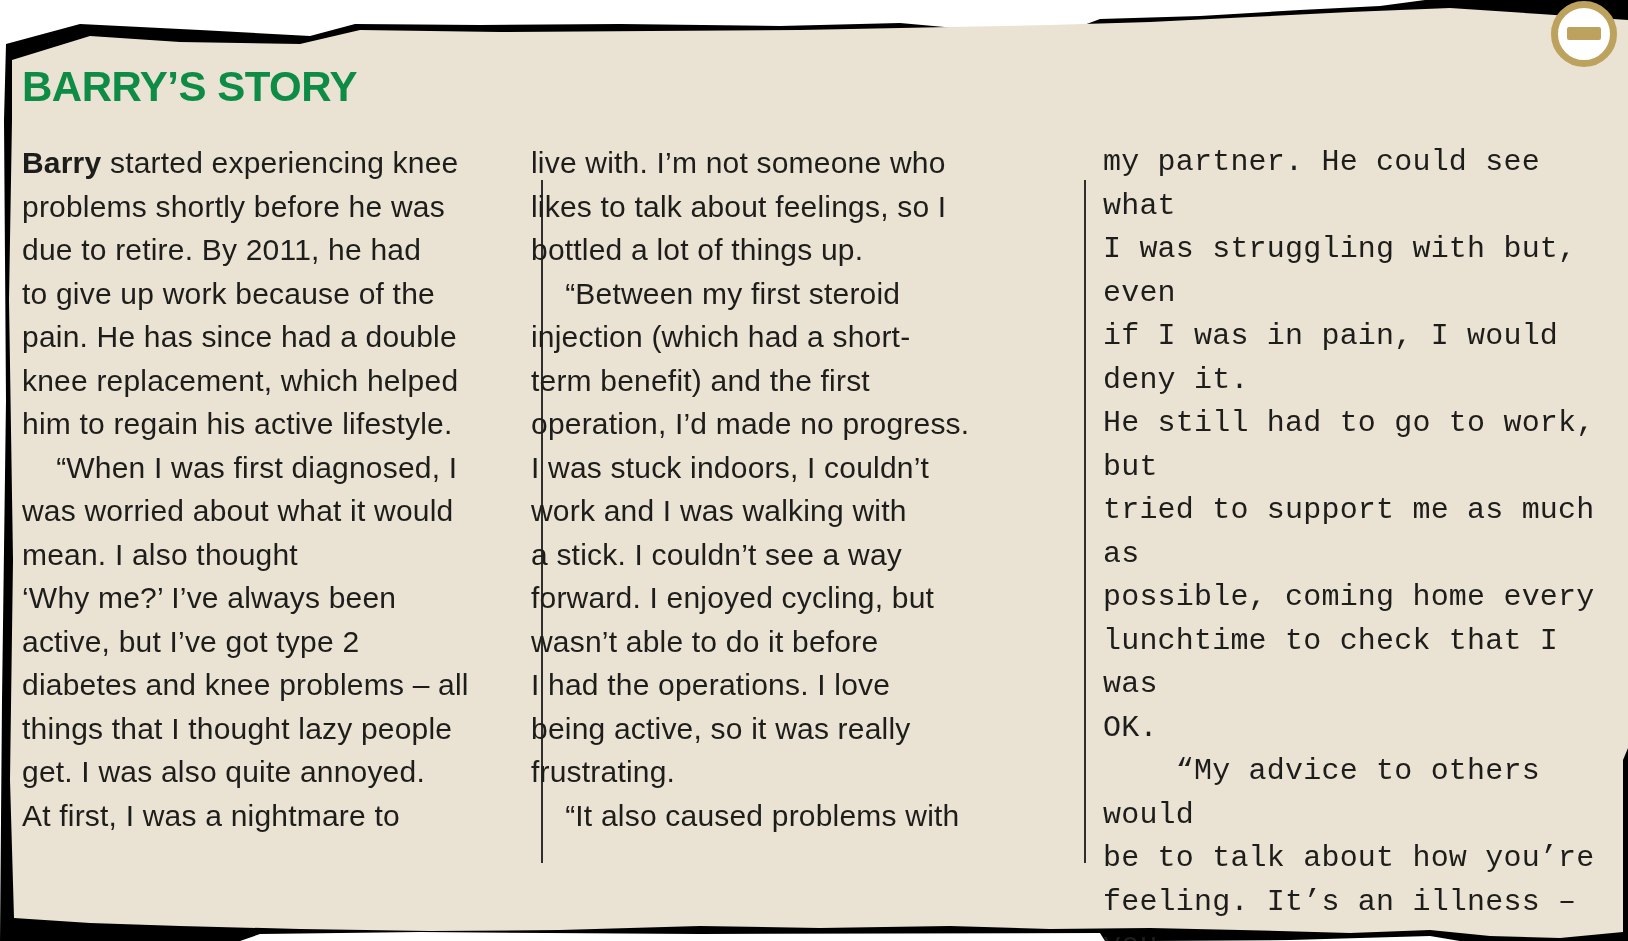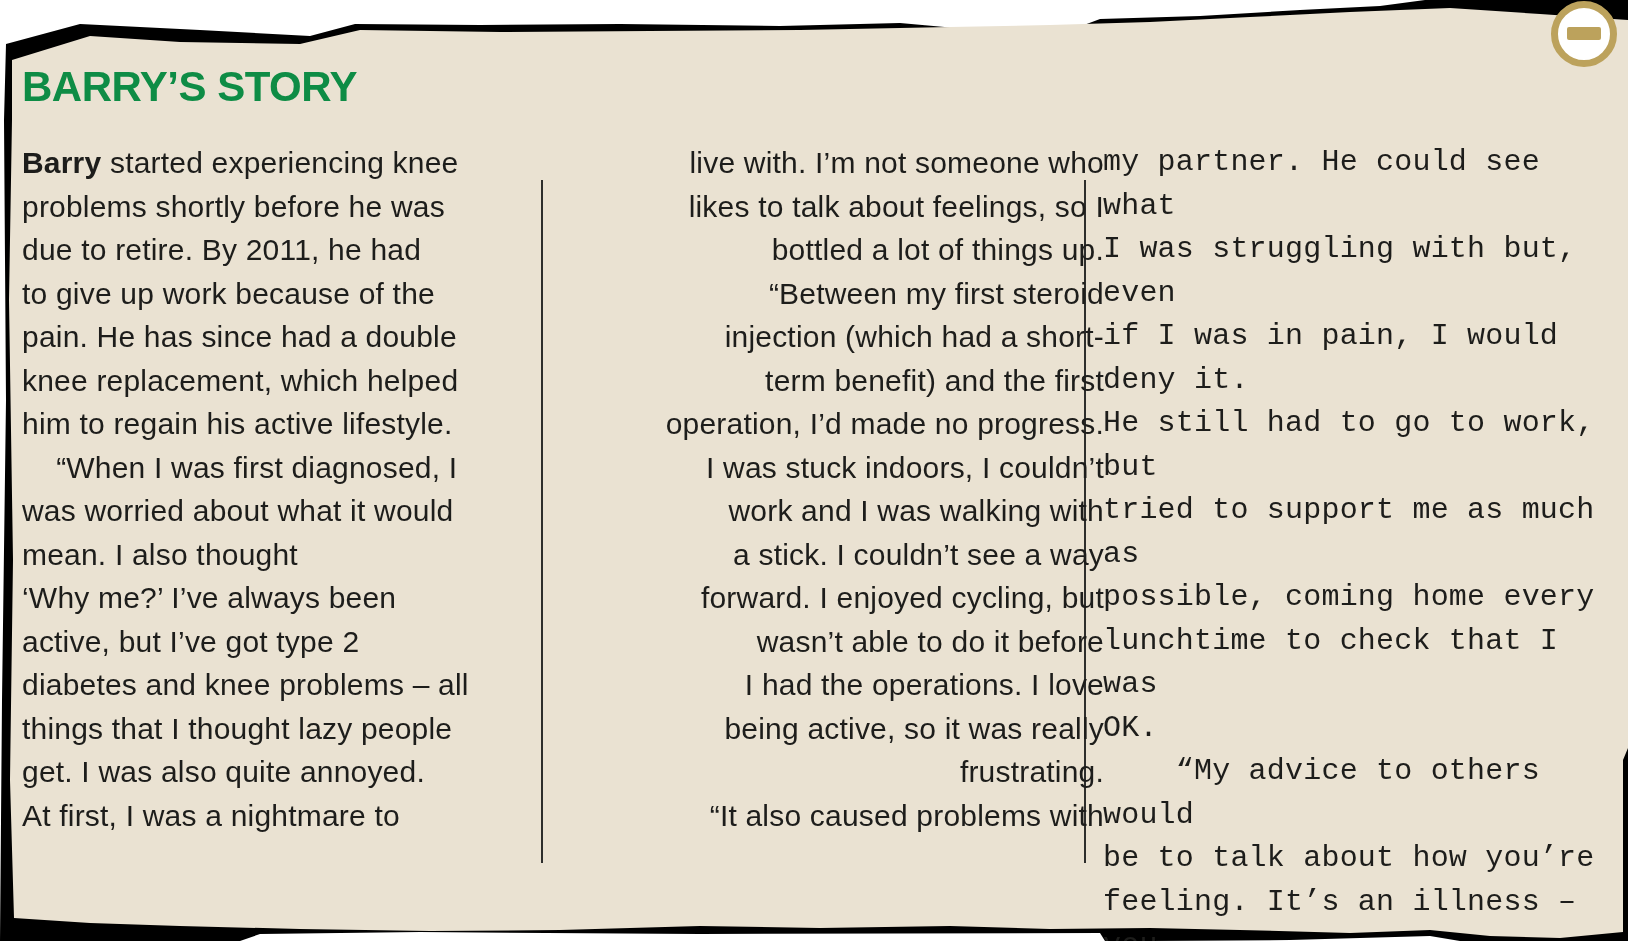--- a/index.html
+++ b/index.html
@@ -19,21 +19,21 @@
     color:var(--heading-green,#0E8C45);
   }
 
   .col{
     position:absolute;top:141px;width:515px;
     font-size:30px;line-height:43.5px;letter-spacing:0.2px;
     color:var(--text-ink,#1d1d1b);
     white-space:pre-wrap;
   }
   .c1{left:22px;}
-  .c2{left:589px;text-align:right;}
+  .c2{left:531px;}
   .c3{left:1103px;width:512px;font-family:Liberation Mono, monospace;}
   .lead{font-weight:700;}
 
   .divider{
     position:absolute;top:180px;width:2px;height:683px;
     background:var(--rule-gray,#2e2e2c);
   }
   .d1{left:541px;}
   .d2{left:1084px;}
 

